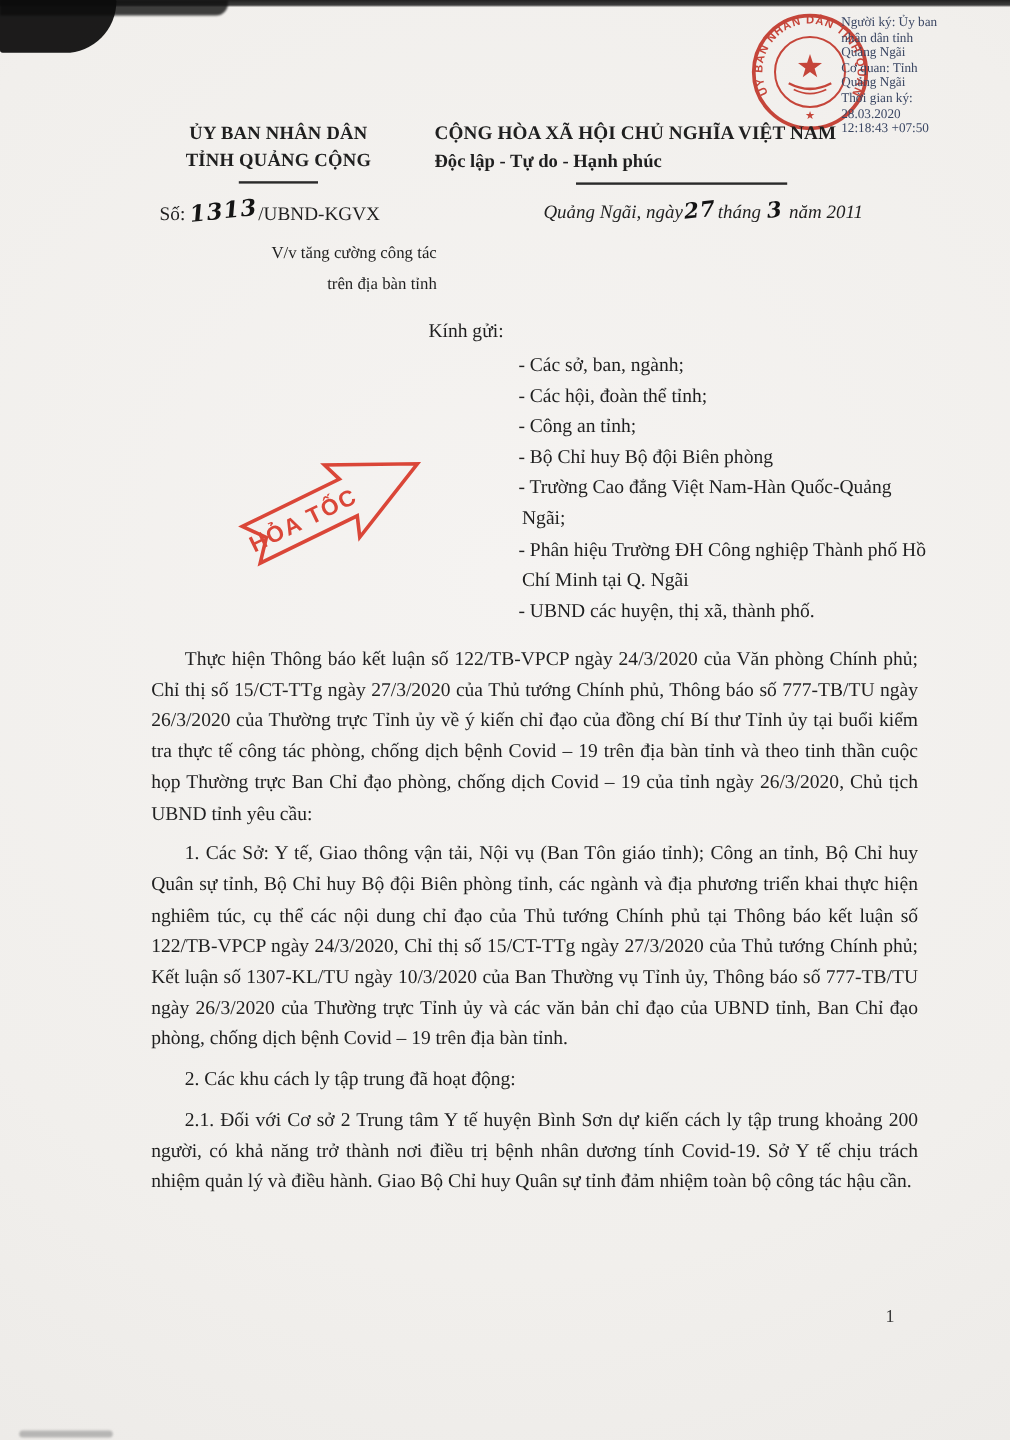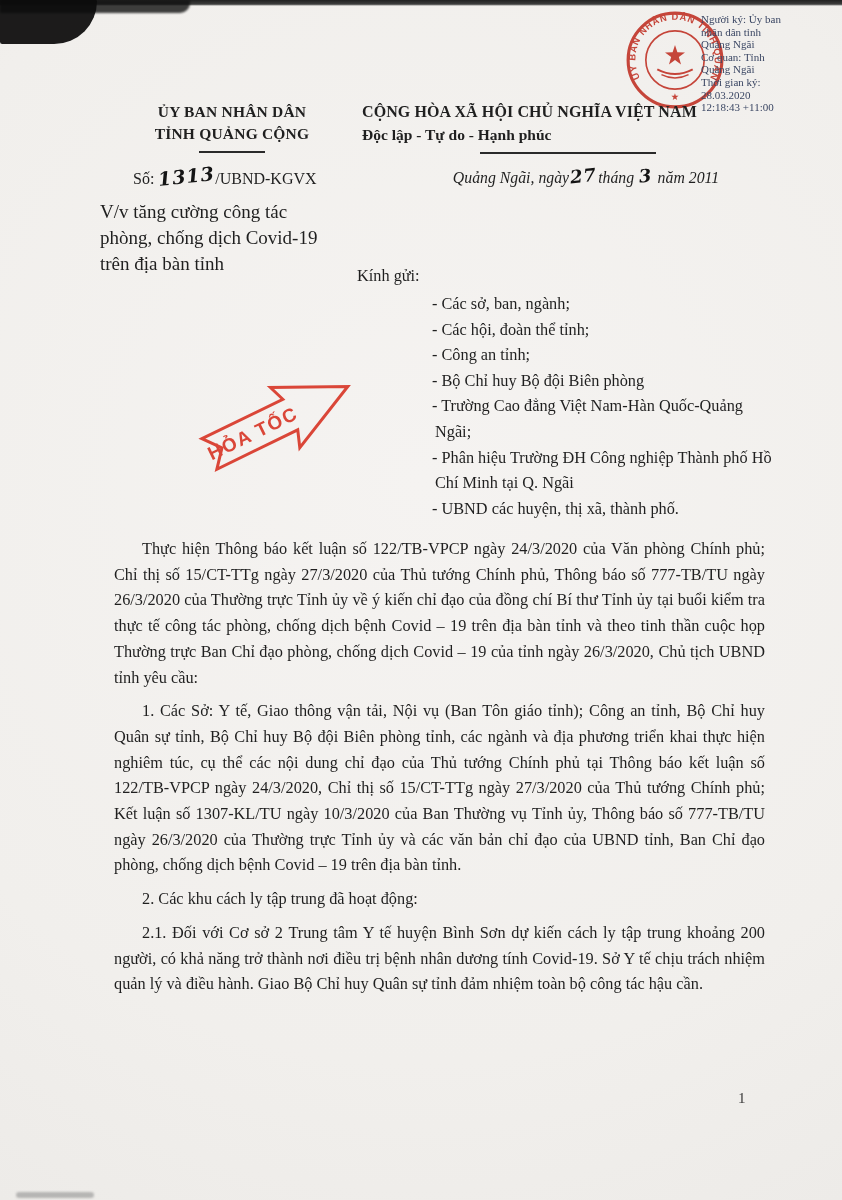--- a/index.html
+++ b/index.html
@@ -44,32 +44,32 @@
   .hand{
     display:inline-block;
     font-family:"DejaVu Serif", serif;
     font-style:italic;font-weight:bold;
     font-size:19px;letter-spacing:1px;
     transform:rotate(-6deg) translateY(-1px);
     color:#141414;
   }
   .hand.sm{font-size:18px;margin:0 1px;}
 
-  .subject{position:absolute;left:100px;top:199px;width:264px;text-align:left;font-size:19px;line-height:26px;}
+  .subject{position:absolute;left:100px;top:199px;width:264px;text-align:right;font-size:14px;line-height:26px;}
 
   .salutation{position:absolute;left:357px;top:266px;font-size:16.3px;text-align:right;}
   .recipients{position:absolute;left:428px;top:291px;width:348px;font-size:16.3px;line-height:25.6px;font-family:Liberation Serif, serif;}
   .recipients p{margin:0;padding-left:7px;text-indent:-3px;}
 
   
   .hoatoc{position:absolute;left:180px;top:360px;width:190px;height:125px;opacity:.93;}
 
   
   .body-text{position:absolute;left:114px;top:536px;width:651px;font-size:16.3px;line-height:25.7px;text-align:justify;}
-  .body-text p{margin:0 0 8px 0;text-indent:28px;}
+  .body-text p{margin:0 0 8px 12px;text-indent:28px;}
 
   .page-num{position:absolute;left:738px;top:1090px;font-size:15px;color:#3a3a3a;}
 </style>
 </head>
 <body>
 
 <div class="page">
 
   <div class="scan-top"></div>
   <div class="scan-corner2"></div>
@@ -95,42 +95,41 @@
 
   <div class="sig-block">
 
   <div>Người ký: Ủy ban</div>
       <div>nhân dân tỉnh</div>
       <div>Quảng Ngãi</div>
       <div>Cơ quan: Tỉnh</div>
       <div>Quảng Ngãi</div>
       <div>Thời gian ký:</div>
       <div>28.03.2020</div>
-      <div>12:18:43 +11:00</div>
+      <div>12:18:43 +07:50</div>
     </div>
 
   <div class="issuer">
     <div>ỦY BAN NHÂN DÂN</div>
     <div>TỈNH QUẢNG CỘNG</div>
     <div class="rule"></div>
   </div>
 
   <div class="national">
     <div class="l1">CỘNG HÒA XÃ HỘI CHỦ NGHĨA VIỆT NAM</div>
     <div class="l2">Độc lập - Tự do - Hạnh phúc</div>
     <div class="rule"></div>
   </div>
 
   <div class="doc-num"><span>Số: </span><span class="hand">1313</span><span>/UBND-KGVX</span></div>
 
   <div class="date-line"><span>Quảng Ngãi, ngày</span><span class="hand sm">27</span><span>tháng</span> <span class="hand sm">3</span> <span>năm 2011</span></div>
 
   <div class="subject">
     <div>V/v tăng cường công tác</div>
-    <div>phòng, chống dịch Covid-19</div>
     <div>trên địa bàn tỉnh</div>
   </div>
 
   <div class="hoatoc">
     <svg viewBox="0 0 190 125" width="190" height="125">
       <g transform="rotate(-26 95 62)">
         <path d="M 22 45 L 112 45 L 106 29 L 176 62 L 106 96 L 112 79 L 22 79 L 36 62 Z" fill="none" stroke="#d93a2b" stroke-width="3" stroke-linejoin="miter"></path>
         <text x="70" y="69" text-anchor="middle" font-family="Liberation Sans, sans-serif" font-size="19" font-weight="bold" fill="#d93a2b" letter-spacing="1.5">HỎA TỐC</text>
       </g>
     </svg>

